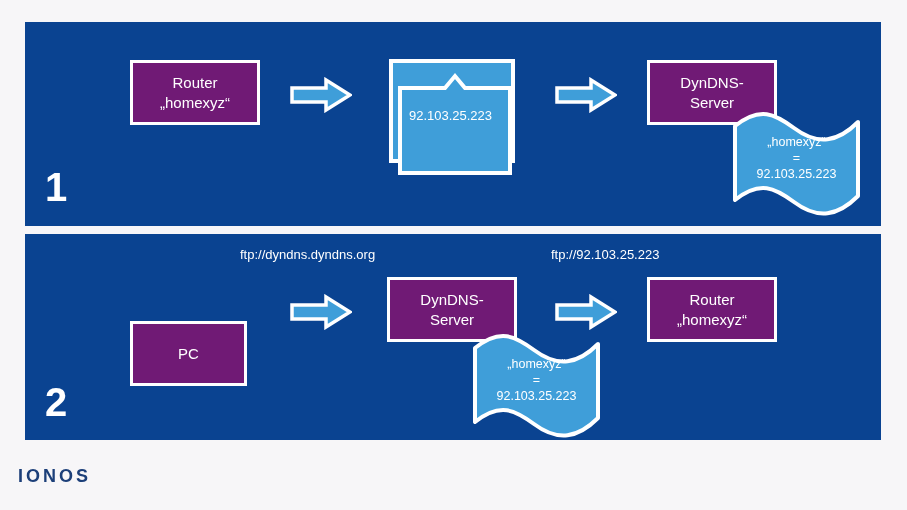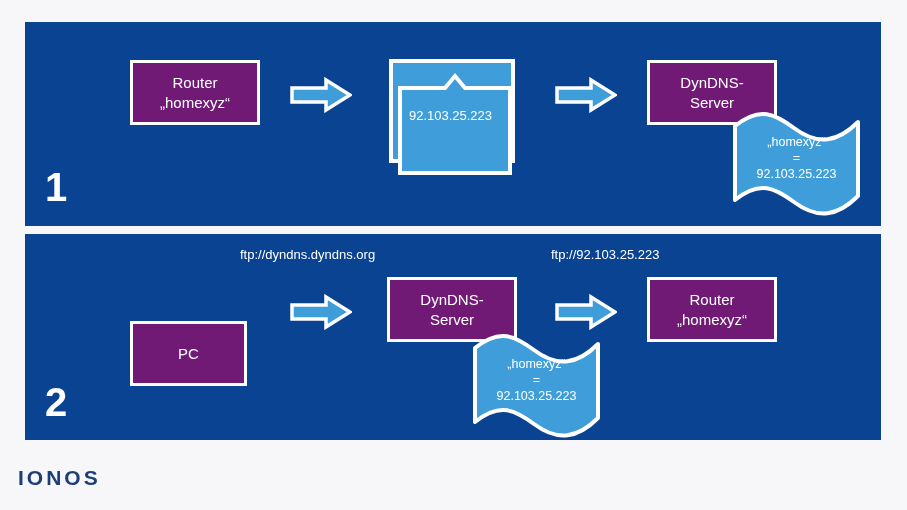--- a/index.html
+++ b/index.html
@@ -111,21 +111,21 @@
     font-size: 13px;
     white-space: nowrap;
   }
 
   
   #brand-logo {
     position: absolute;
     left: 18px;
     top: 466px;
     color: #1c3f79;
-    font-size: 21px;
+    font-size: 18px;
     font-weight: bold;
     letter-spacing: 3px;
   }
 </style>
 </head>
 <body>
 
 <div class="slide">
 
   <div class="panel" id="panel-1">

